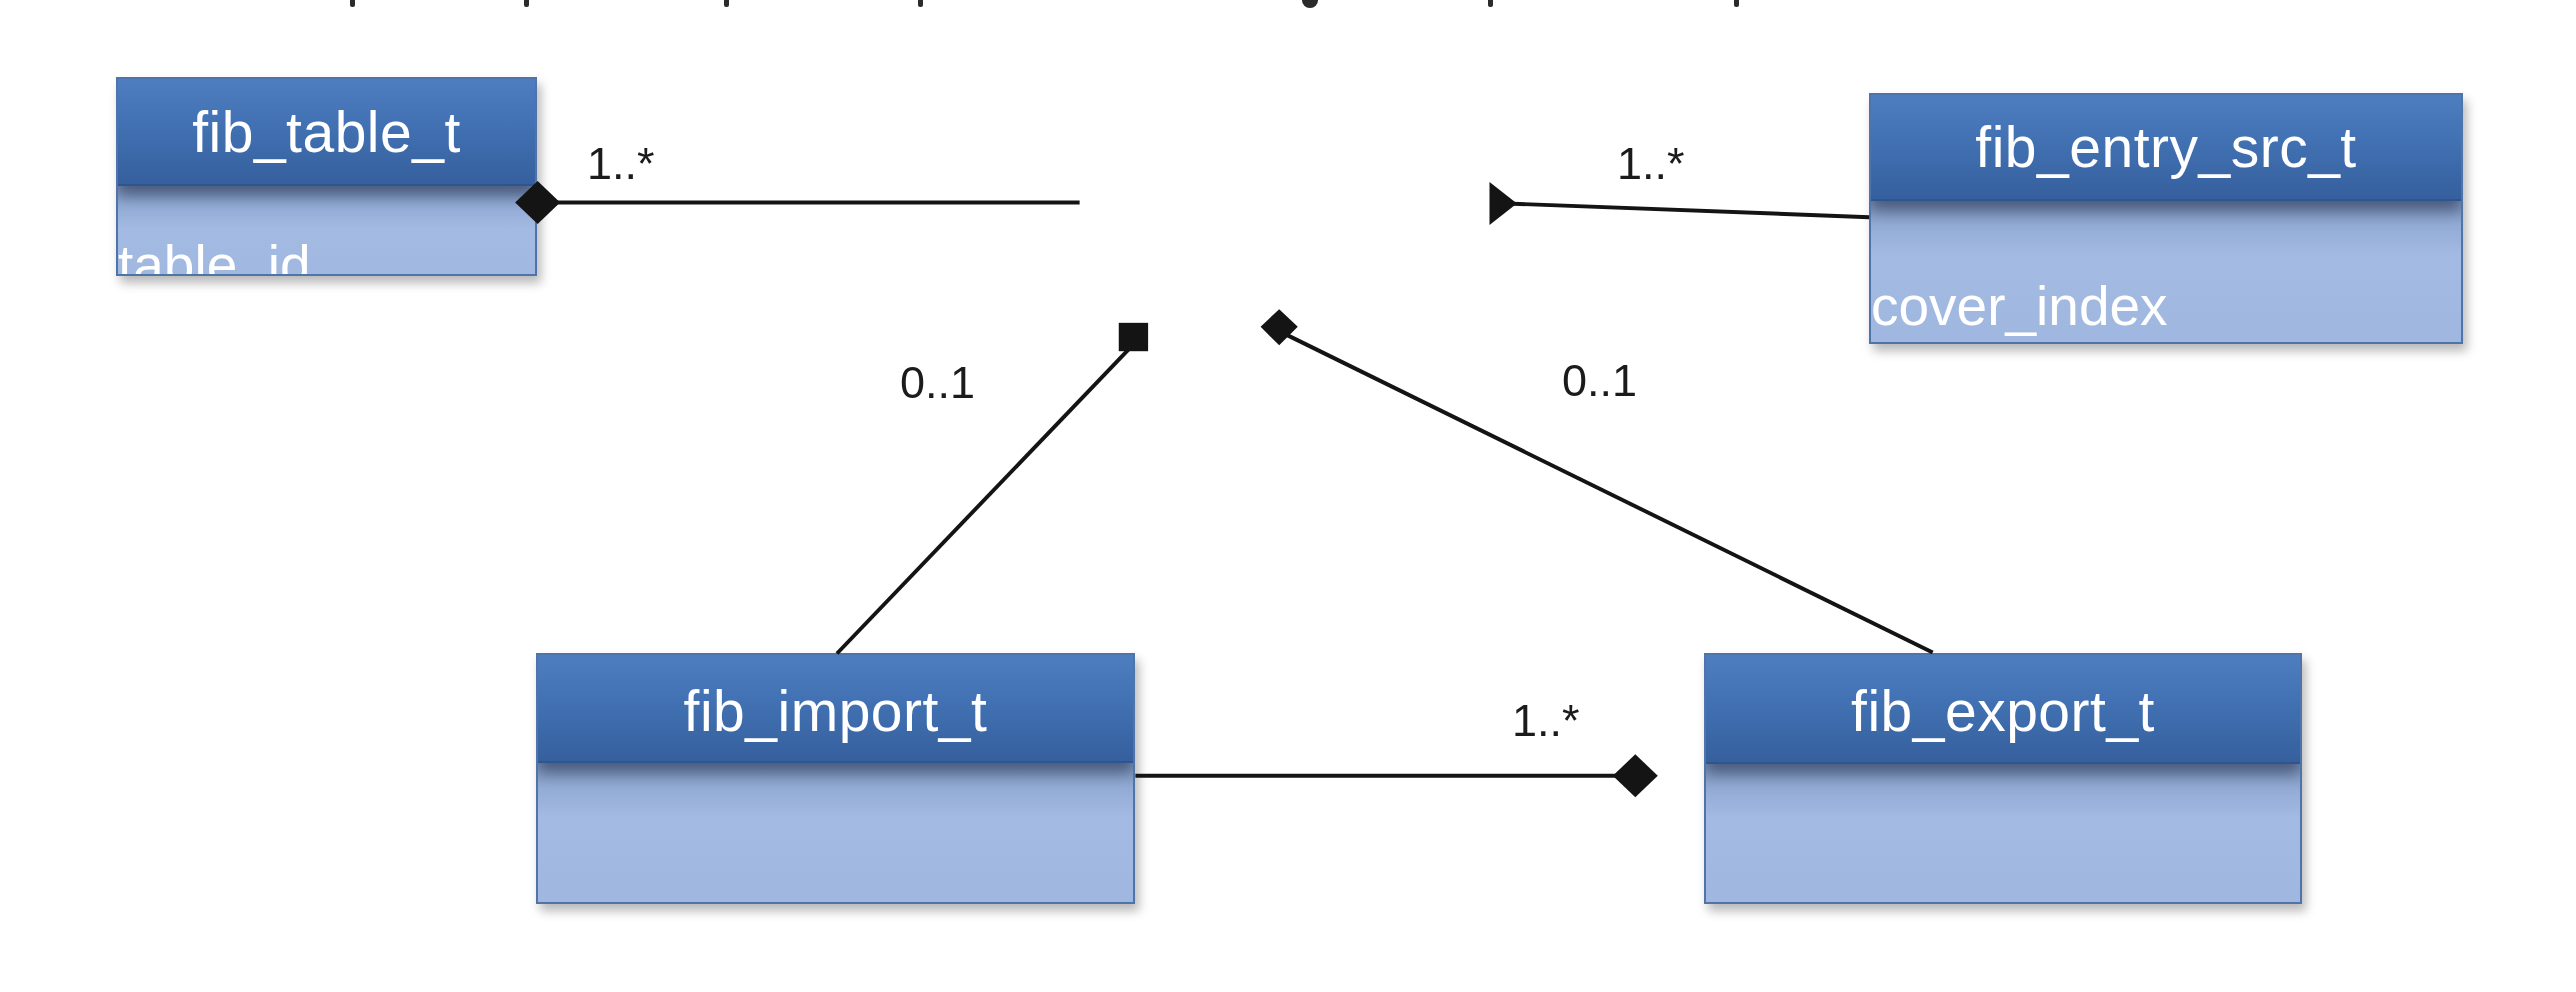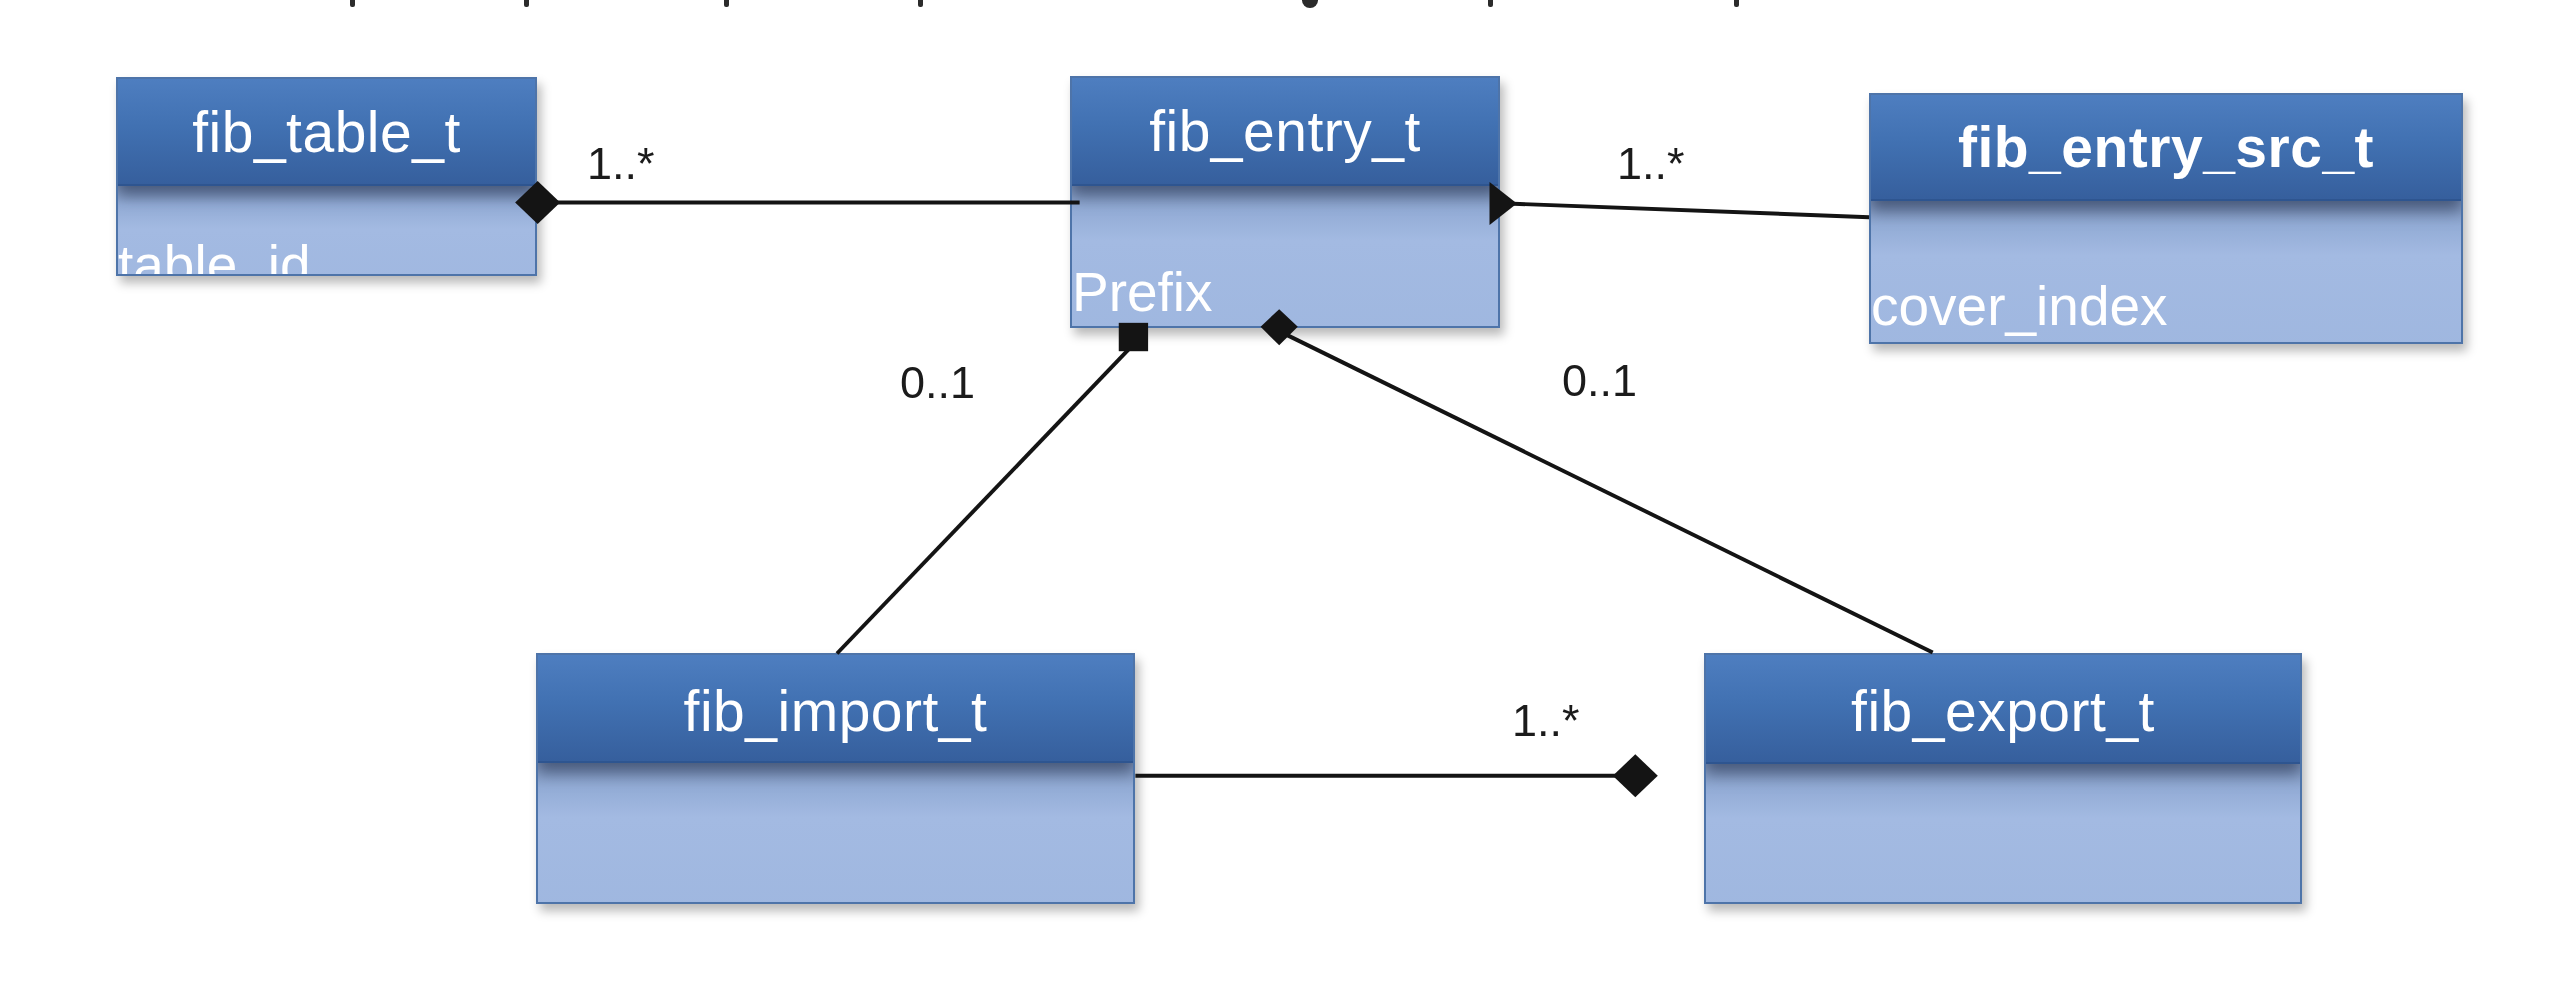--- a/index.html
+++ b/index.html
@@ -50,21 +50,21 @@
     white-space: nowrap;
     margin-top: -37px; 
   }
 
   
   #cls-fib-table    { left: 116px;  top: 77px;  width: 421px; height: 199px; }
   #cls-fib-table    .uml-class-header { height: 105px; }
   #cls-fib-entry    { left: 1070px; top: 76px;  width: 430px; height: 252px; }
   #cls-fib-entry    .uml-class-header { height: 106px; }
   #cls-fib-entry-src{ left: 1869px; top: 93px;  width: 594px; height: 251px; }
-  #cls-fib-entry-src .uml-class-header { height: 104px; font-weight: bold; }
+  #cls-fib-entry-src .uml-class-header { height: 104px; }
   #cls-fib-import   { left: 536px;  top: 653px; width: 599px; height: 251px; }
   #cls-fib-import   .uml-class-header { height: 106px; }
   #cls-fib-export   { left: 1704px; top: 653px; width: 598px; height: 251px; }
   #cls-fib-export   .uml-class-header { height: 107px; }
   #cls-fib-import .uml-class-header span,
   #cls-fib-export .uml-class-header span { margin-top: 5.9px; }
 
   
   svg.connectors {
     position: absolute; inset: 0;
@@ -112,28 +112,20 @@
 
   <div class="uml-class" id="cls-fib-table">
     <div class="uml-class-header">
       <span>fib_table_t</span>
     </div>
     <div class="uml-class-body">
       <span>table_id</span>
     </div>
   </div>
 
-  <div class="uml-class" id="cls-fib-entry">
-    <div class="uml-class-header">
-      <span>fib_entry_t</span>
-    </div>
-    <div class="uml-class-body">
-      <span>Prefix</span>
-    </div>
-  </div>
 
   <div class="uml-class" id="cls-fib-entry-src">
     <div class="uml-class-header">
       <span>fib_entry_src_t</span>
     </div>
     <div class="uml-class-body">
       <span>cover_index</span>
     </div>
   </div>
 

